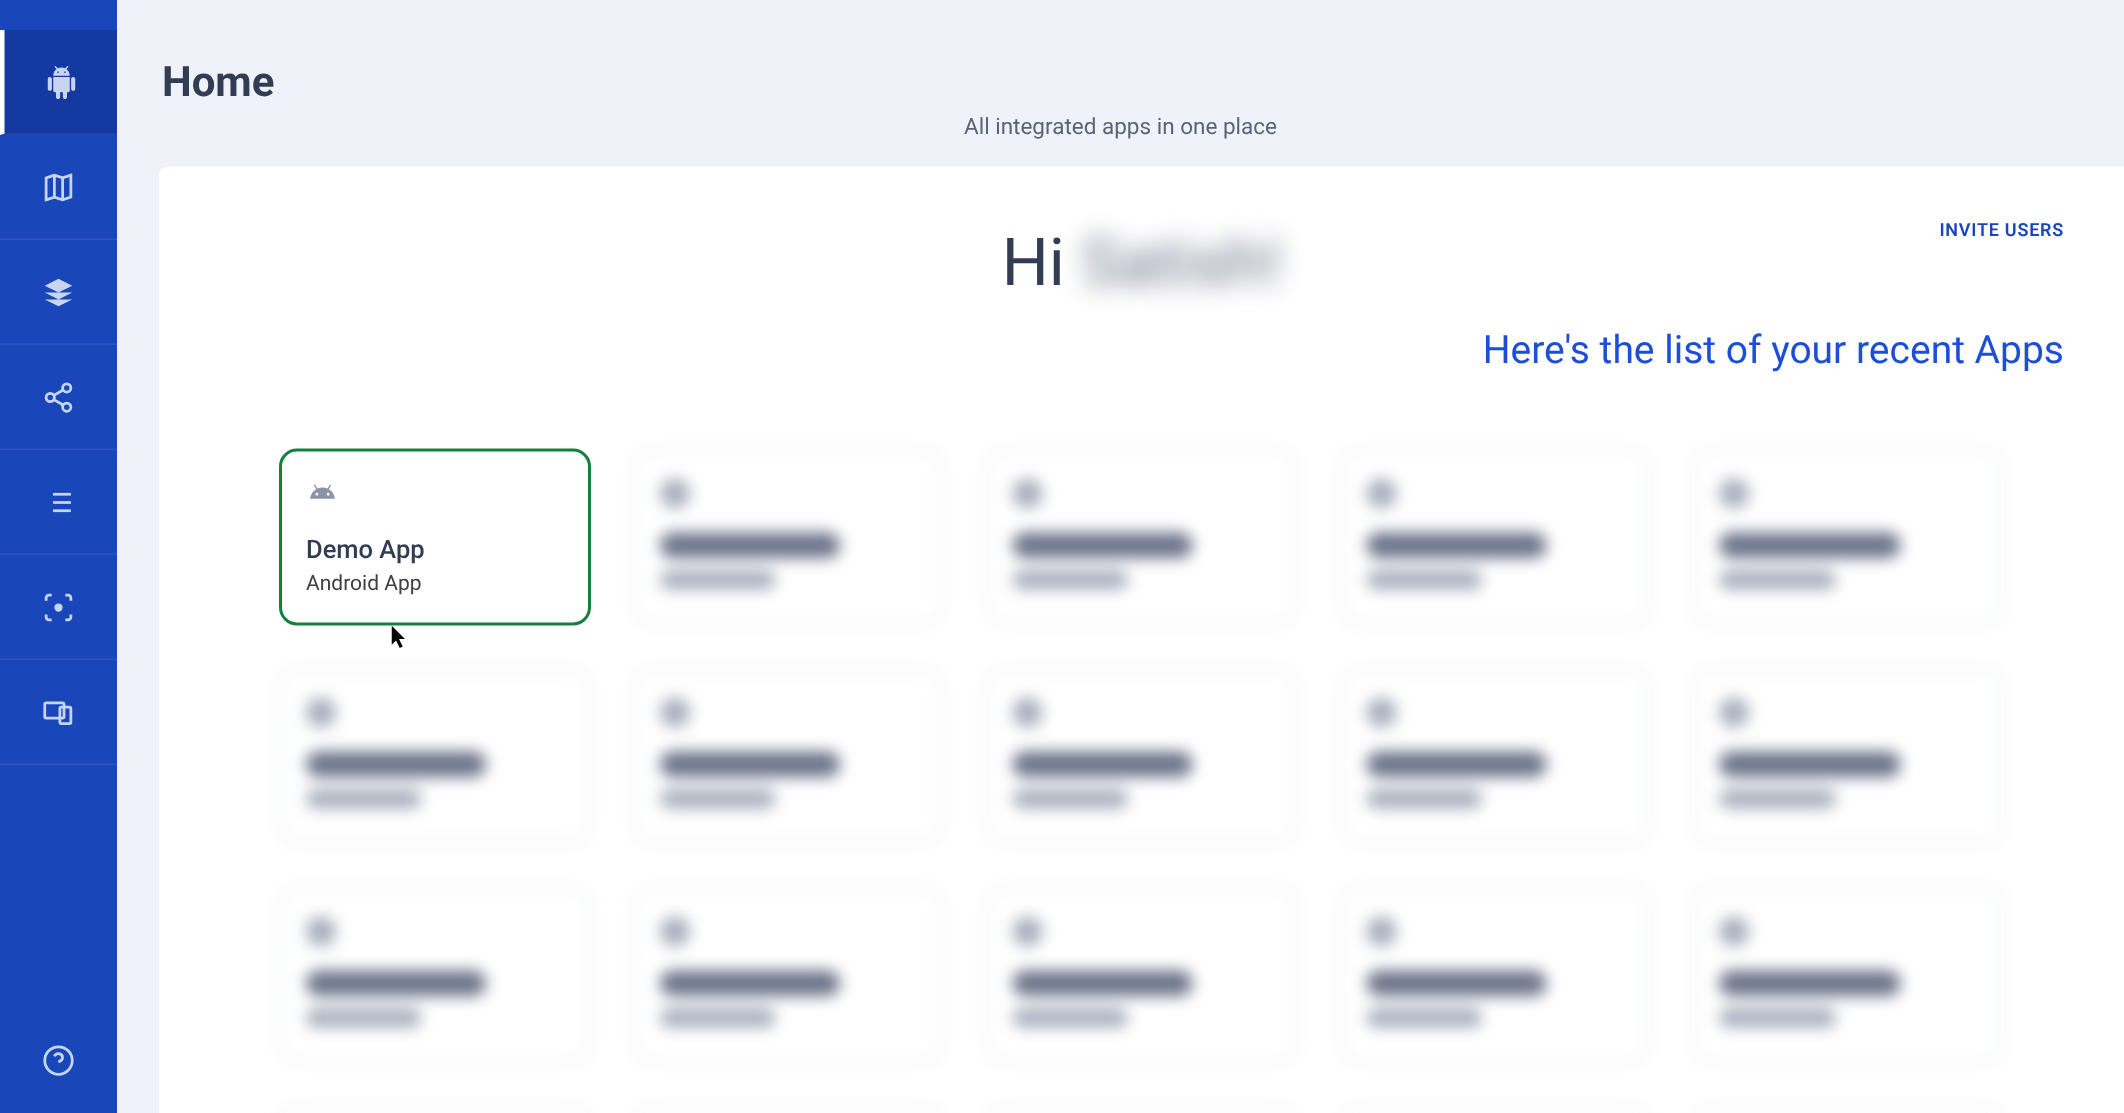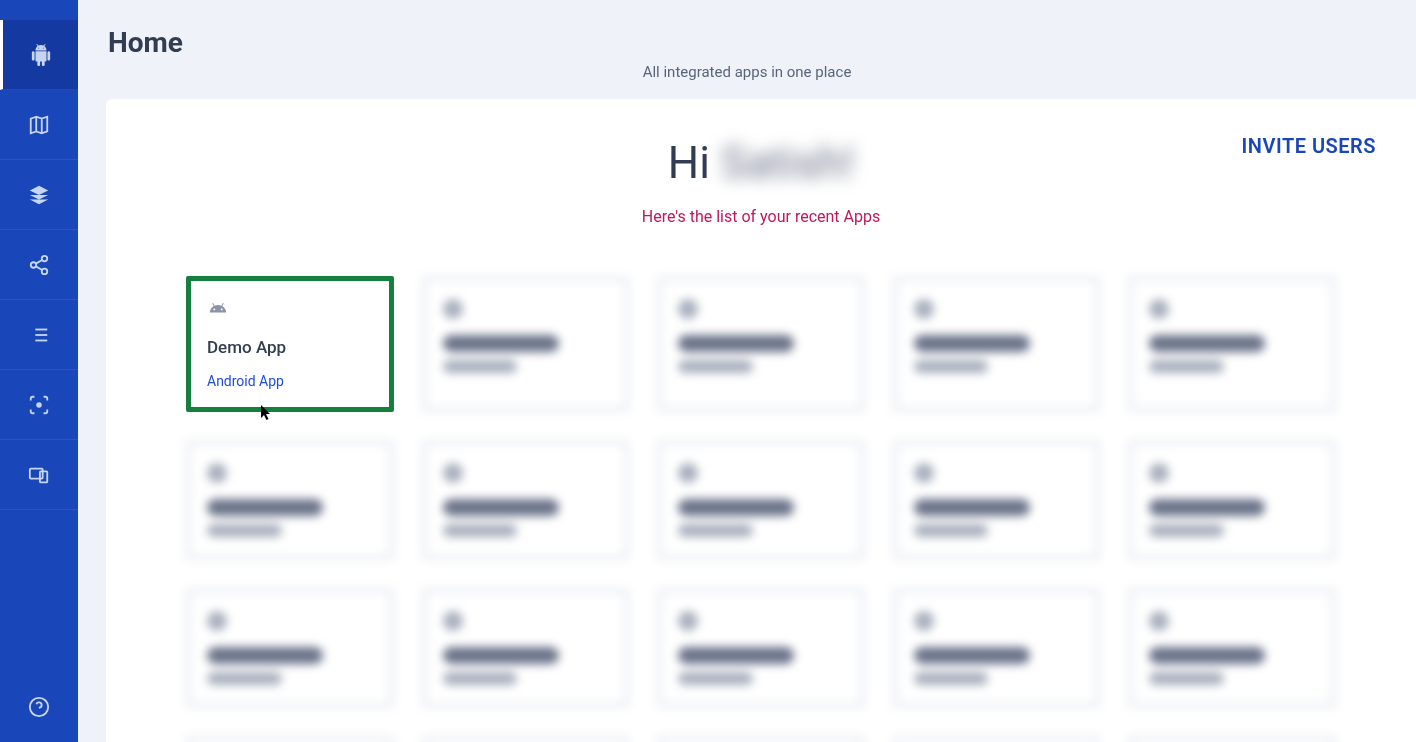--- a/index.html
+++ b/index.html
@@ -58,21 +58,21 @@
     }
     .main {
       position: absolute;
       left: 78px;
       top: 0;
       right: 0;
       bottom: 0;
       overflow: hidden;
     }
     .header {
-      padding: 26px 30px 18px 30px;
+      padding: 38px 30px 18px 30px;
     }
     .header h1 {
       font-size: 28px;
       font-weight: 700;
       color: #323c52;
     }
     .header p {
       font-size: 15px;
       color: #5a6478;
       margin-top: 4px;
@@ -86,53 +86,54 @@
       padding: 30px 40px;
       position: relative;
       overflow: hidden;
     }
     .invite-link {
       position: absolute;
       top: 35px;
       right: 40px;
       color: #1946b8;
       font-weight: 600;
-      font-size: 20px;
+      font-size: 12px;
       letter-spacing: 0.5px;
       cursor: pointer;
     }
     .greeting {
       text-align: center;
       margin-top: 8px;
     }
     .greeting h2 {
       font-size: 44px;
       font-weight: 400;
       color: #323c52;
     }
     .greeting h2 .blurred {
       filter: blur(8px);
       color: #6b7389;
     }
     .greeting .sub {
-      font-size: 16px;
-      color: #be185d;
+      font-size: 26px;
+      color: #1d4ed8;
       margin-top: 18px;
       font-weight: 400;
+      text-align: right;
     }
     .apps-grid {
       display: grid;
       grid-template-columns: repeat(5, 1fr);
       gap: 28px;
       margin-top: 50px;
       padding: 0 40px;
     }
     .app-card {
-      border: 5px solid #15803d;
-      border-radius: 2px;
+      border: 2px solid #15803d;
+      border-radius: 12px;
       padding: 18px 16px;
       cursor: pointer;
       background: #fff;
       min-height: 118px;
       display: flex;
       flex-direction: column;
     }
     .app-card.blurred {
       filter: blur(5px);
       pointer-events: none;
@@ -146,22 +147,22 @@
       width: 22px;
       height: 18px;
     }
     .app-card .app-name {
       font-size: 17px;
       color: #323c52;
       font-weight: 500;
     }
     .app-card .app-type {
       font-size: 14px;
-      color: #1d4ed8;
-      margin-top: 16px;
+      color: #404040;
+      margin-top: 4px;
     }
     .app-card.blurred .app-name {
       background: #6b7389;
       color: transparent;
       border-radius: 10px;
       height: 17px;
       width: 70%;
     }
     .app-card.blurred .app-type {
       background: #a8afbd;

